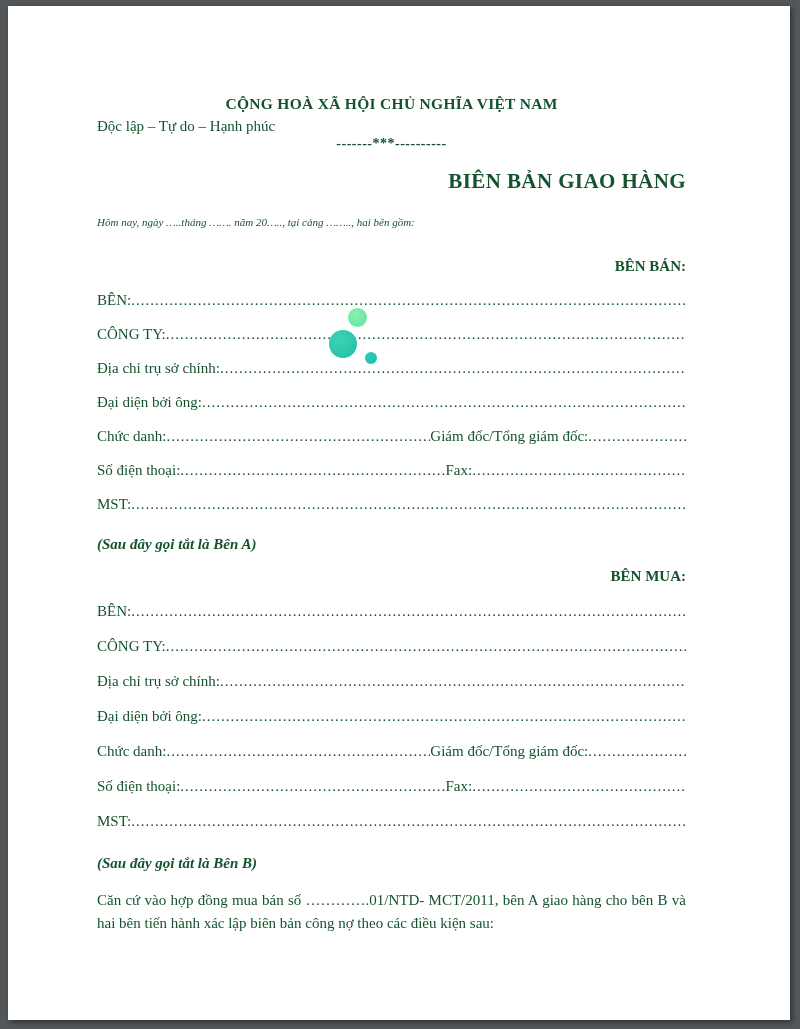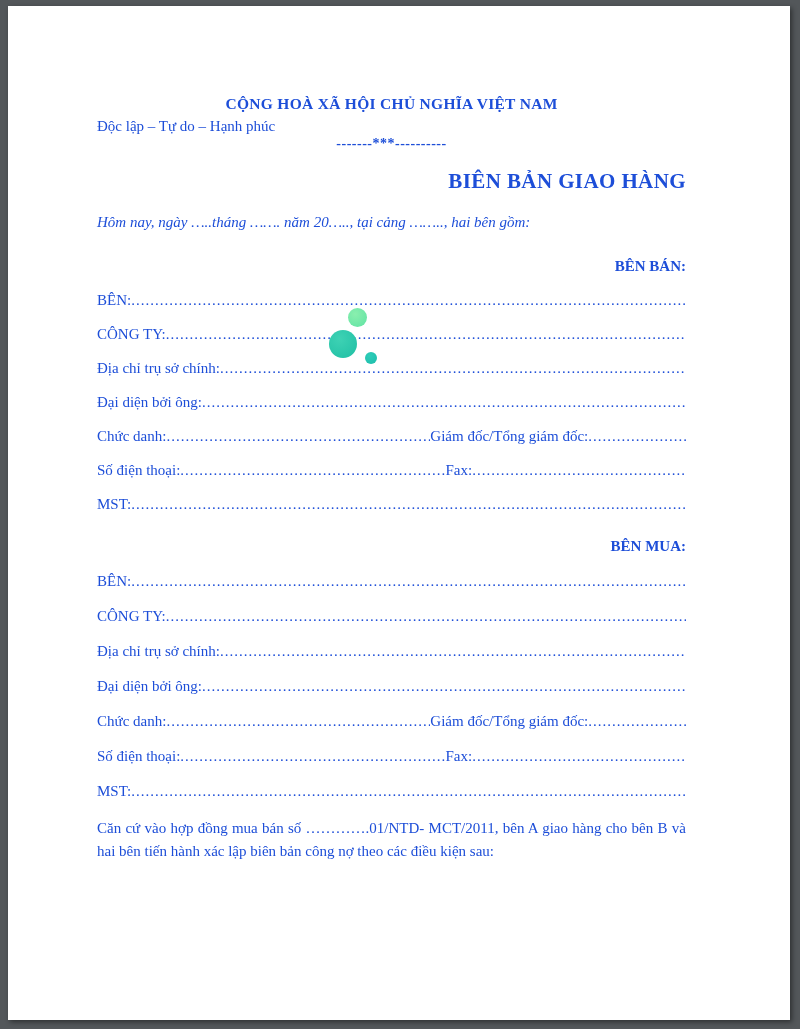--- a/index.html
+++ b/index.html
@@ -18,21 +18,21 @@
     background: #53575a;
   }
   .page {
     position: absolute;
     left: 8px;
     top: 6px;
     width: 782px;
     height: 1014px;
     background: #ffffff;
     box-shadow: 2px 2px 5px rgba(0,0,0,0.45);
-    color: #1d4ed8;
+    color: #14532d;
   }
   .content {
     position: relative;
     padding: 88px 104px 0 89px;
     font-size: 15px;
     line-height: 20px;
   }
   .national-title {
     text-align: center;
     font-weight: bold;
@@ -56,28 +56,28 @@
     text-align: right;
     font-weight: bold;
     font-size: 21px;
     line-height: 26px;
     margin: 16px 0 0 0;
     letter-spacing: 0.4px;
   }
   .intro {
     margin: 18px 0 0 0;
     font-style: italic;
-    font-size: 15px;
+    font-size: 11px;
   }
   .section-heading {
     font-weight: bold;
     margin-top: 24px;
     text-align: right;
   }
-  .sec-buyer .section-heading { margin-top: 22px; }
+  .sec-buyer .section-heading { margin-top: 12px; }
   .row {
     display: flex;
     align-items: flex-end;
     margin-top: 14px;
     white-space: nowrap;
   }
   .sec-buyer .row { margin-top: 15px; }
   .label { flex: 0 0 auto; }
   .leader {
     flex: 1 1 0;
@@ -180,20 +180,21 @@
           <span class="leader f-a">............................................................................................................................................................................................................................</span>
           <span class="label">Fax:</span>
           <span class="leader f-b">............................................................................................................................................................................................................................</span>
         </div>
 
         <div class="row">
           <span class="label">MST:</span>
           <span class="leader">............................................................................................................................................................................................................................</span>
         </div>
 
+        <p class="note">(Sau đây gọi tắt là Bên A)</p>
       </div>
 
       <div class="sec-buyer">
         <div class="section-heading">BÊN MUA:</div>
 
         <div class="row">
           <span class="label">BÊN:</span>
           <span class="leader">............................................................................................................................................................................................................................</span>
         </div>
 
@@ -224,19 +225,20 @@
           <span class="leader f-a">............................................................................................................................................................................................................................</span>
           <span class="label">Fax:</span>
           <span class="leader f-b">............................................................................................................................................................................................................................</span>
         </div>
 
         <div class="row">
           <span class="label">MST:</span>
           <span class="leader">............................................................................................................................................................................................................................</span>
         </div>
 
+        <p class="note">(Sau đây gọi tắt là Bên B)</p>
       </div>
 
       <p class="closing">Căn cứ vào hợp đồng mua bán số ………….01/NTD- MCT/2011, bên A giao hàng cho bên B và hai bên tiến hành xác lập biên bản công nợ theo các điều kiện sau:</p>
 
     </div>
   </div>
 </div>
 
 </body></html>

